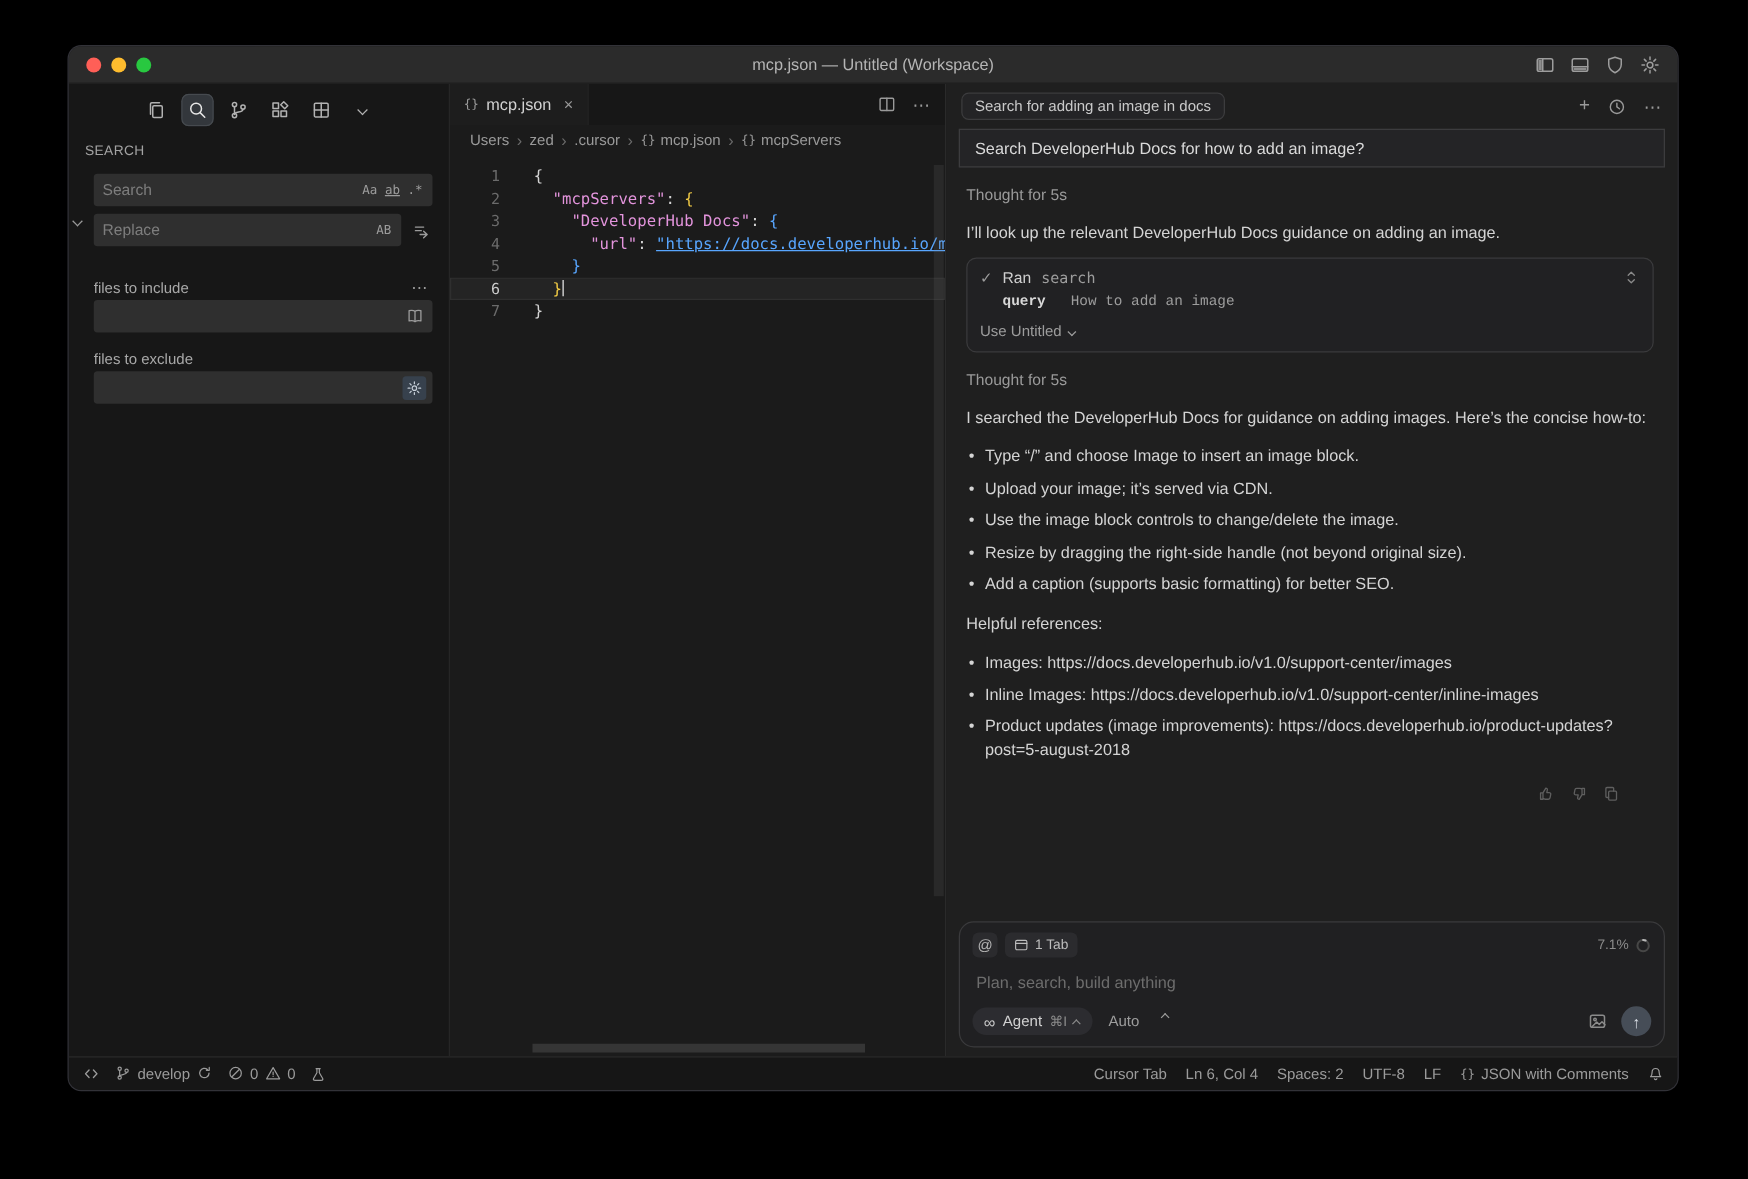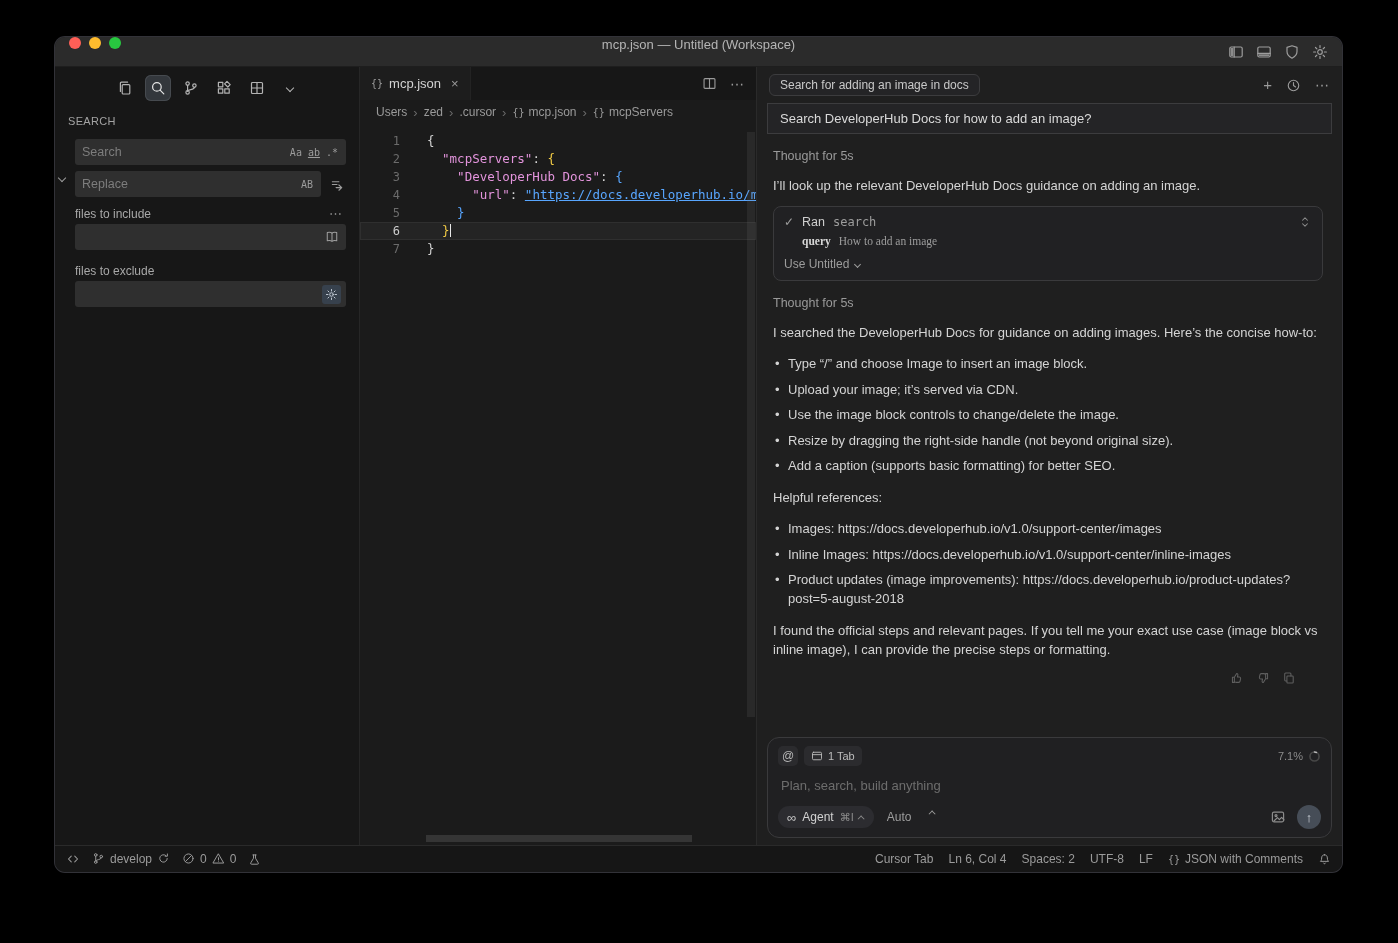--- a/index.html
+++ b/index.html
@@ -8,21 +8,21 @@
   svg { display:block; }
   .ic { stroke:currentColor; fill:none; stroke-width:1.2; stroke-linecap:round; stroke-linejoin:round; }
 
   .window { position:absolute; left:55px; top:37px; width:1287px; height:835px;
             background:#1b1b1b; border-radius:10px; overflow:hidden;
             box-shadow:0 0 0 1px #323238, 0 30px 80px rgba(0,0,0,.6);
             display:flex; flex-direction:column; }
 
   
   .titlebar { height:30px; background:#2b2b2b; border-bottom:1px solid #1e1e1e;
-              display:flex; position:relative; flex:0 0 auto; }
+              display:flex; align-items:center; position:relative; flex:0 0 auto; }
   .traffic { display:flex; gap:8px; padding-left:14px; }
   .light { width:12px; height:12px; border-radius:50%; }
   .light.red { background:#ff5f57; } .light.yellow { background:#febc2e; } .light.green { background:#28c840; }
   .title { position:absolute; left:50%; transform:translateX(-50%); font-size:13px; color:#b5b5b5; white-space:nowrap; }
   .tb-icons { margin-left:auto; display:flex; align-items:center; gap:12px; padding-right:14px; color:#9d9d9d; }
 
   .main { flex:1; display:flex; min-height:0; }
 
   
   .sidebar { width:305px; flex:0 0 305px; background:#171717; border-right:1px solid #262626;
@@ -36,21 +36,21 @@
   .row { display:flex; align-items:center; gap:7px; }
   .vs-input { height:26px; background:#2f2f2f; border-radius:3px; display:flex; align-items:center;
               padding:0 5px 0 7px; flex:1; min-width:0; }
   .vs-input input { background:transparent; border:0; outline:0; color:#cccccc; flex:1; min-width:0;
                     font-family:"Liberation Sans",sans-serif; font-size:12.5px; }
   .vs-input input::placeholder { color:#7d7d7d; }
   .opt { font-family:"DejaVu Sans Mono",monospace; font-size:10px; color:#9c9c9c; padding:2px 3px; border-radius:3px; }
   .opt.uw { text-decoration:underline; }
   .mt12 { margin-top:12px; } .mt6 { margin-top:6px; }
   .outside-btn { color:#9c9c9c; width:18px; display:flex; justify-content:center; }
-  .field-label-row { display:flex; align-items:center; margin-top:9px; }
+  .field-label-row { display:flex; align-items:center; margin-top:25px; }
   .field-label { font-size:12px; color:#a8a8a8; flex:1; }
   .more { color:#9c9c9c; font-size:13px; padding:0 4px; }
   .boxed { width:19px; height:19px; display:flex; align-items:center; justify-content:center;
            color:#9c9c9c; border-radius:3px; }
   .boxed.active { background:#37414d; color:#c3ccd6; }
 
   
   .editor { width:397px; flex:0 0 397px; background:#1b1b1b; border-right:1px solid #2a2a2a;
             display:flex; flex-direction:column; min-width:0; }
   .tabbar { height:33px; background:#171717; display:flex; align-items:stretch; flex:0 0 auto; }
@@ -89,22 +89,22 @@
   .chat-body { flex:1; overflow:hidden; min-height:0; }
   .user-msg { margin:4px 10px 0; border:1px solid #3c3c3e; background:#242426; border-radius:0;
               padding:7px 12px; font-size:13px; color:#dadada; }
   .thought { margin:15px 16px 0; font-size:12.5px; color:#9a9a9a; }
   .para { margin:13px 19px 0 16px; font-size:13px; line-height:19px; color:#d4d4d4; }
   .tool-card { margin:11px 19px 0 16px; border:1px solid #3a3a3c; border-radius:8px; background:#212123; }
   .tool-head { display:flex; align-items:center; gap:8px; padding:8px 10px 3px; font-size:12.5px; color:#cfcfcf; }
   .tool-check { color:#9c9c9c; font-size:12px; }
   .tool-name { color:#9d9d9d; font-family:"DejaVu Sans Mono",monospace; font-size:12px; }
   .tool-expand { margin-left:auto; color:#8a8a8a; }
-  .tool-query { display:flex; align-items:center; gap:8px; padding:3px 10px 7px 28px;
-                font-family:Liberation Serif, serif; font-size:11.5px; }
+  .tool-query { display:flex; align-items:center; gap:20px; padding:3px 10px 7px 28px;
+                font-family:Liberation Mono, monospace; font-size:11.5px; }
   .tool-query .k { color:#d8d8d8; font-weight:bold; }
   .tool-query .v { color:#9d9d9d; }
   .tool-allow { display:flex; align-items:center; gap:6px; padding:3px 10px 9px 10px; font-size:12px; color:#9d9d9d; }
   .bullets { margin:12px 19px 0 16px; list-style:none; }
   .bullets li { position:relative; padding-left:15px; margin-bottom:6.5px; font-size:13px;
                 line-height:19px; color:#d4d4d4; overflow-wrap:anywhere; }
   .bullets li::before { content:"•"; position:absolute; left:2px; color:#d4d4d4; }
   .msg-actions { display:flex; justify-content:flex-end; align-items:center; gap:12px;
                  padding:12px 46px 0 0; color:#5f5f5f; }
 
@@ -418,21 +418,20 @@
 
         <div class="para">Helpful references:</div>
 
         <ul class="bullets">
 
         <li><span>Images: https://docs.developerhub.io/v1.0/support-center/images</span></li>
             <li><span>Inline Images: https://docs.developerhub.io/v1.0/support-center/inline-images</span></li>
             <li><span>Product updates (image improvements): https://docs.developerhub.io/product-updates?post=5-august-2018</span></li>
           </ul>
 
-        <div class="para">I found the official steps and relevant pages. If you tell me your exact use case (image block vs inline image), I can provide the precise steps or formatting.</div>
 
         <div class="msg-actions">
           <span>
             <svg class="ic" width="14" height="14" viewBox="0 0 16 16">
                 <path d="M2.8 7.2H5v5.8H2.8zM5 12.2c.6.5 1.2.8 2 .8h2.9c.8 0 1.5-.6 1.6-1.4l.6-3c.2-.9-.5-1.7-1.5-1.7H8.5l.5-2.4c.2-.9-.5-1.7-1.4-1.7L5 7.2"></path>
               </svg>
           </span>
           <span>
             <svg class="ic" width="14" height="14" viewBox="0 0 16 16">
                 <g transform="rotate(180 8 8)">

